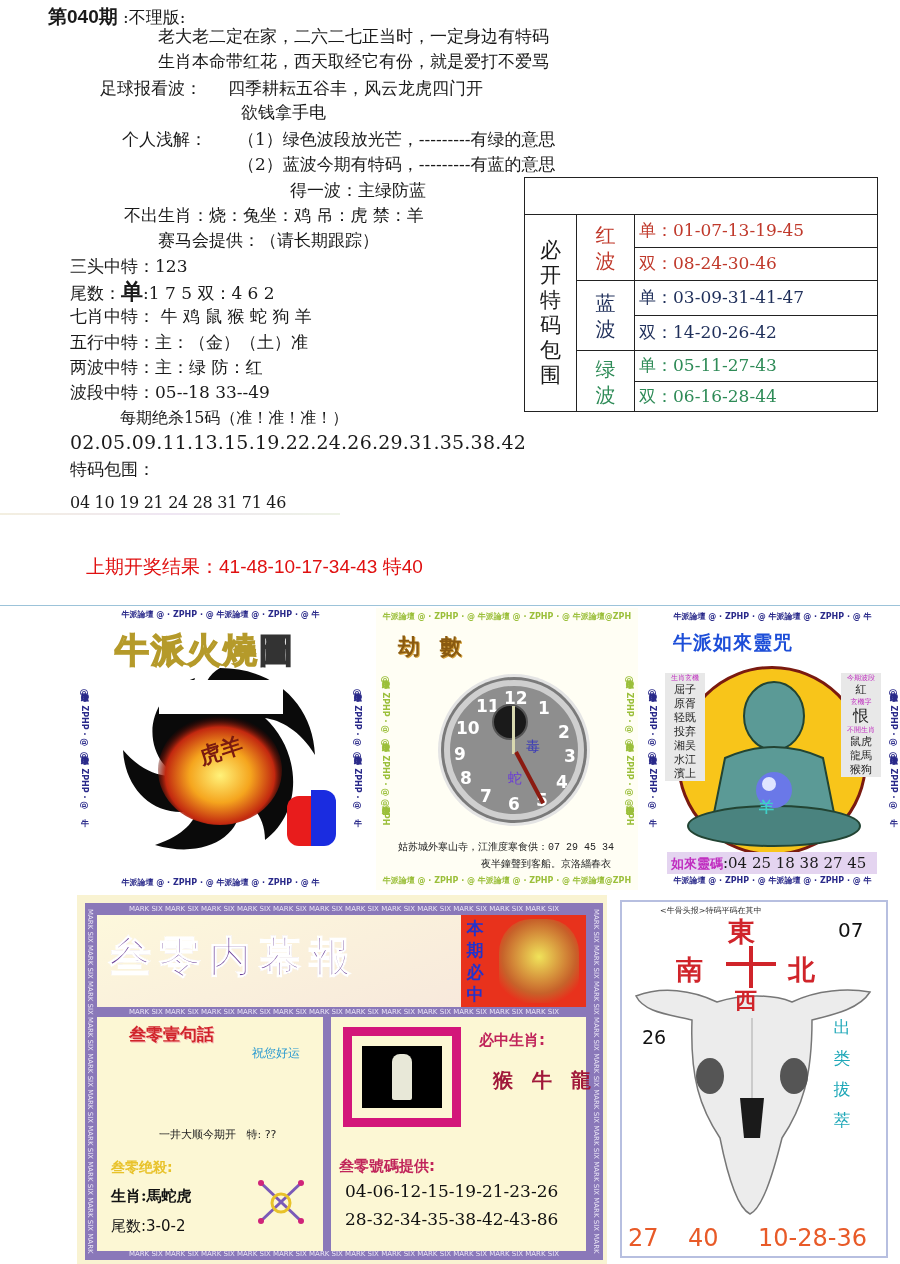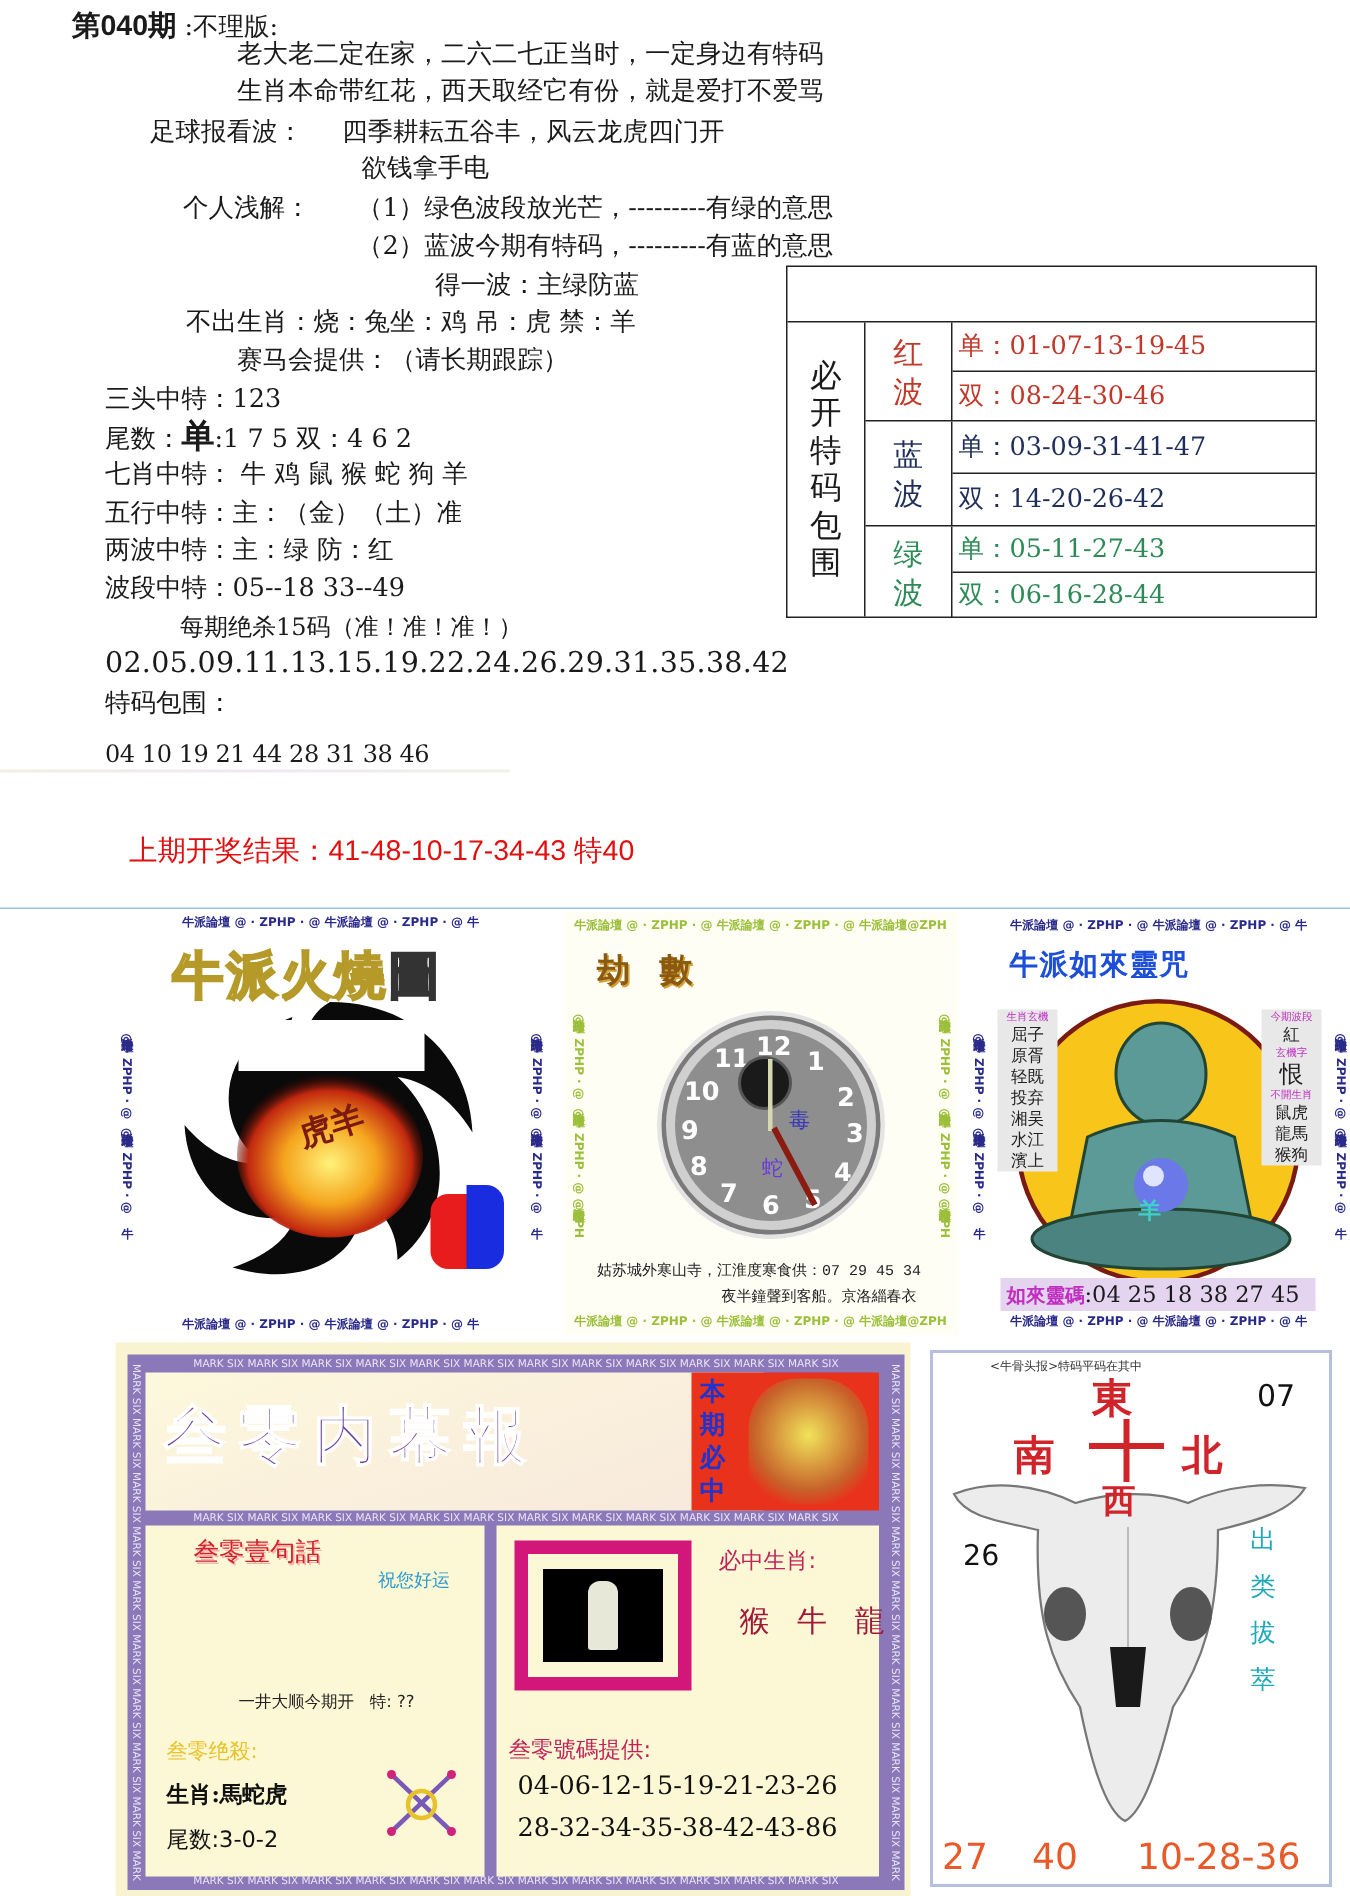--- a/index.html
+++ b/index.html
@@ -72,21 +72,21 @@
   #p4 .wm-h, #p4 .wm-v { color: #e9e4f6; font-size: 7px; font-weight: normal; }
   #p4 .head { position: absolute; left: 20px; top: 20px; width: 412px; height: 92px; background: linear-gradient(160deg,#fdf8dc,#f7e8dc); }
   #p4 .head .t { position: absolute; left: 12px; top: 14px; font-family: "DejaVu Sans", sans-serif; font-weight: bold; font-size: 42px;
                  color: #6b3f98; letter-spacing: 8px; -webkit-text-stroke: 1px #fff; }
   #p4 .red { position: absolute; left: 384px; top: 20px; width: 125px; height: 92px; background: #e8321c; }
   #p4 .red .v { position: absolute; left: 4px; top: 2px; width: 20px; font-family: "DejaVu Sans", sans-serif; font-weight: bold; font-size: 17px; line-height: 22px; color: #2233cc; text-align: center; }
   #p4 .red .figure { position: absolute; left: 38px; top: 4px; width: 80px; height: 84px; border-radius: 40% 40% 30% 30%; background: radial-gradient(circle at 50% 45%, #f0e35a, #c7622a 60%, #e8321c 80%); }
   #p4 .box { position: absolute; background: #fcf7d4; }
   #p4 .b1 { left: 20px; top: 122px; width: 226px; height: 234px; }
   #p4 .b2 { left: 254px; top: 122px; width: 255px; height: 234px; }
-  .shadowtxt { font-family: "DejaVu Sans", sans-serif; font-weight: normal; text-align: right; }
+  .shadowtxt { font-family: "DejaVu Sans", sans-serif; font-weight: bold; text-align: right; }
 
   
   #p5 { left: 620px; top: 900px; width: 268px; height: 358px; background: #fff; border: 2px solid #b7bfe0; }
   #p5 .dir { position: absolute; font-family: "DejaVu Sans", sans-serif; font-weight: bold; color: #d0242a; font-size: 27px; }
   #p5 .side-txt { position: absolute; left: 208px; top: 110px; width: 24px; font-family: "DejaVu Sans", sans-serif; color: #1fa8b8; font-size: 17px; line-height: 31px; text-align: center; }
   #p5 .bottom { position: absolute; top: 322px; font-family: "DejaVu Sans", sans-serif; color: #e85a28; font-size: 24px; }
 </style>
 </head>
 <body>
 
@@ -113,21 +113,21 @@
 <div class="abs line" style="left:70px;top:280px;">
   <span>尾数：</span><span class="big-dan">单</span><span>:1 7 5 双：4 6 2</span>
 </div>
 <div class="abs line" style="left:70px;top:305px;">七肖中特： 牛 鸡 鼠 猴 蛇 狗 羊</div>
 <div class="abs line" style="left:70px;top:331px;">五行中特：主：（金）（土）准</div>
 <div class="abs line" style="left:70px;top:356px;">两波中特：主：绿 防：红</div>
 <div class="abs line" style="left:70px;top:381px;">波段中特：05--18  33--49</div>
 <div class="abs line" style="left:120px;top:407px;font-size:16px;">每期绝杀15码（准！准！准！）</div>
 <div class="abs kill-nums" style="left:70px;top:431px;">02.05.09.11.13.15.19.22.24.26.29.31.35.38.42</div>
 <div class="abs line" style="left:70px;top:458px;">特码包围：</div>
-<div class="abs wrap-nums" style="left:70px;top:493px;">04 10 19 21 44 28 31 38 46</div>
+<div class="abs wrap-nums" style="left:70px;top:493px;">04 10 19 21 24 28 31 71 46</div>
 
 <div class="wave-table">
   <div class="wt-top"></div>
   <div class="wt-left">
     <span>必</span>
     <span>开</span>
     <span>特</span>
     <span>码</span>
     <span>包</span>
     <span>围</span>

